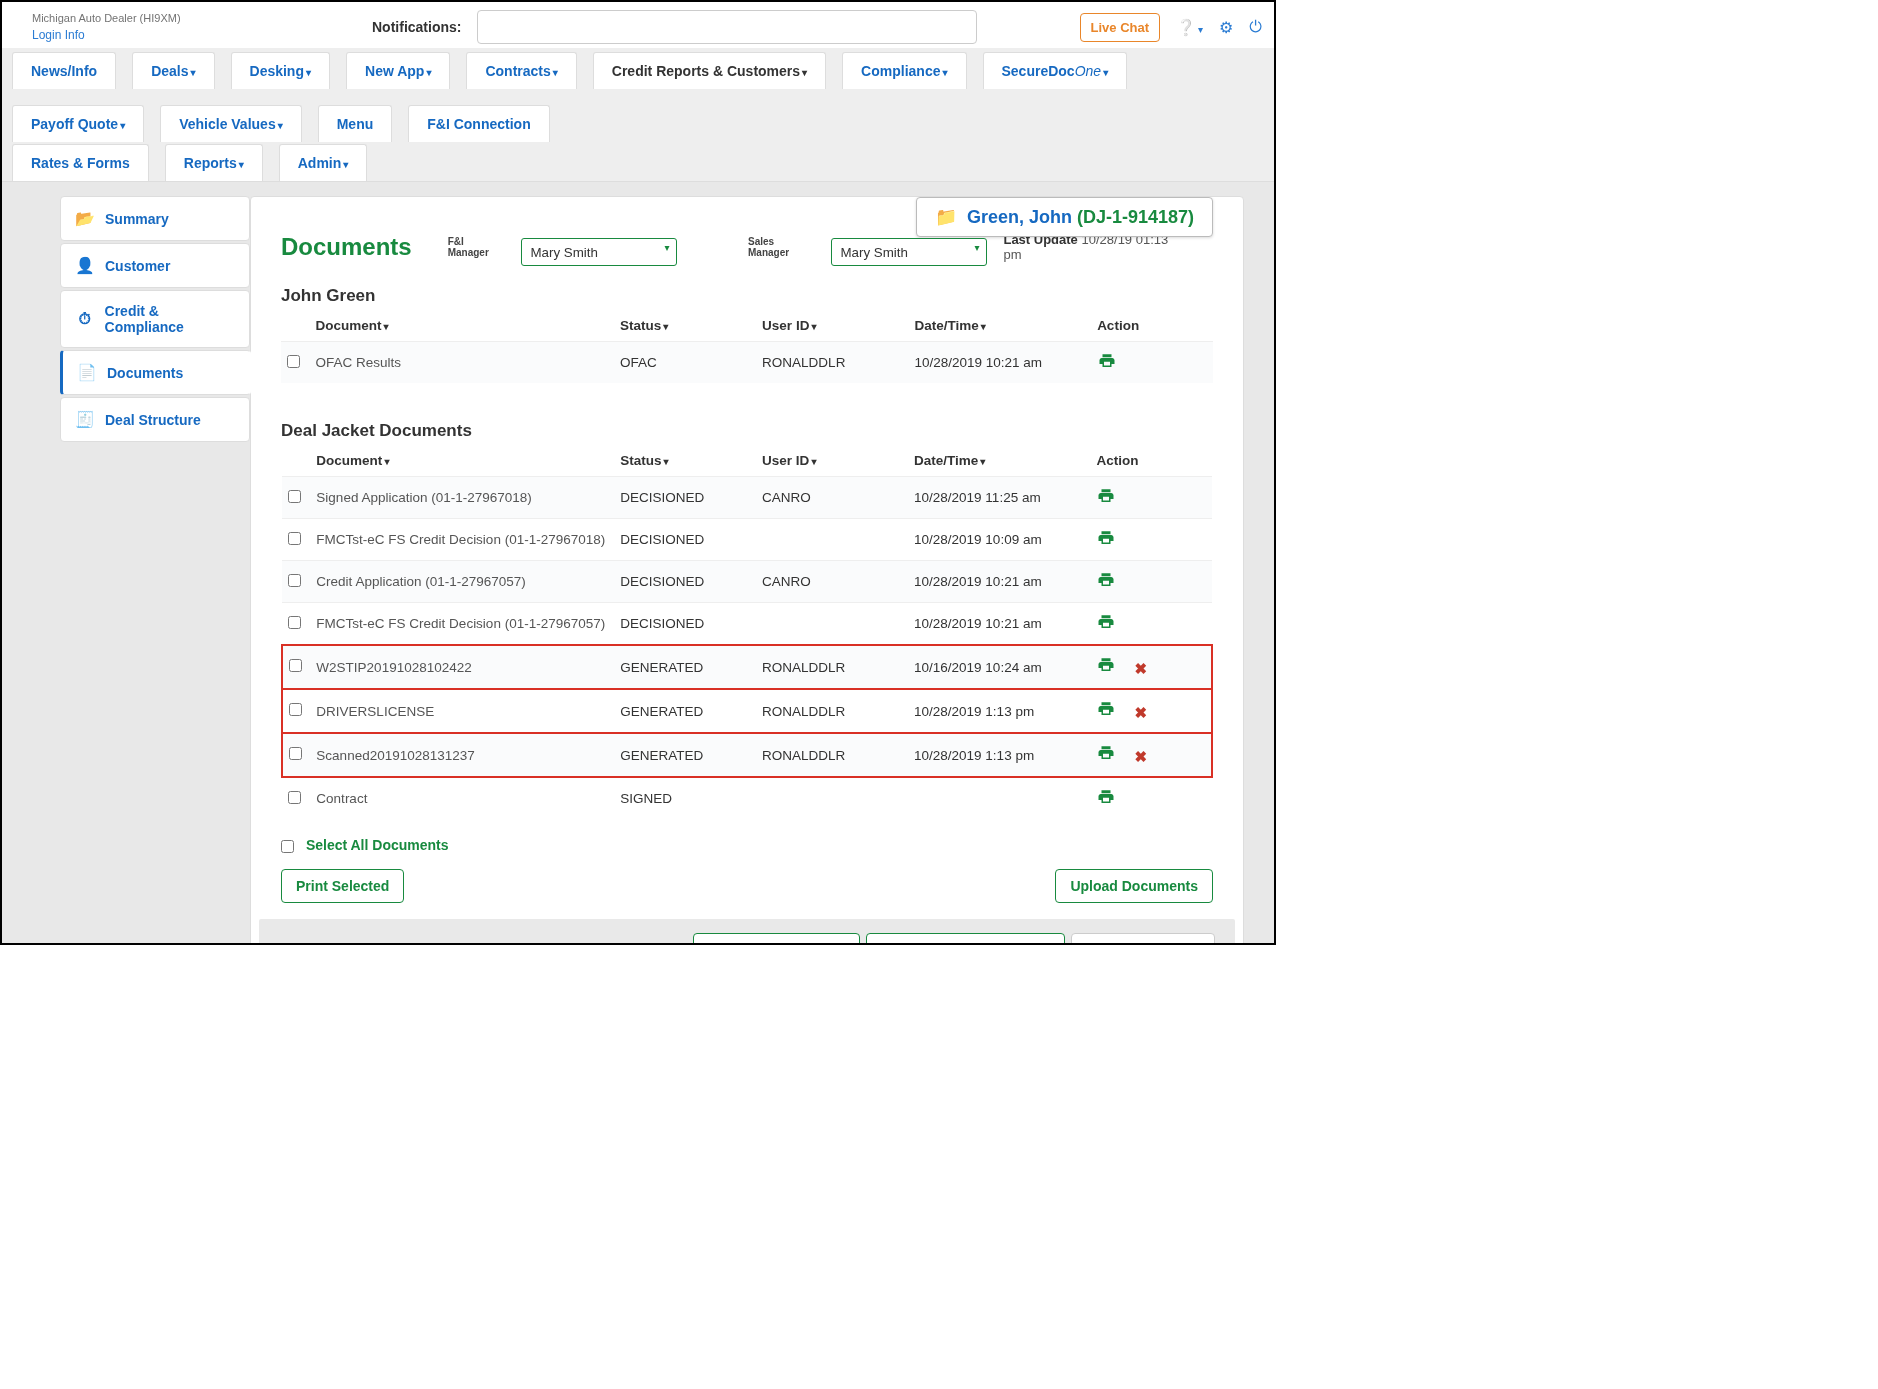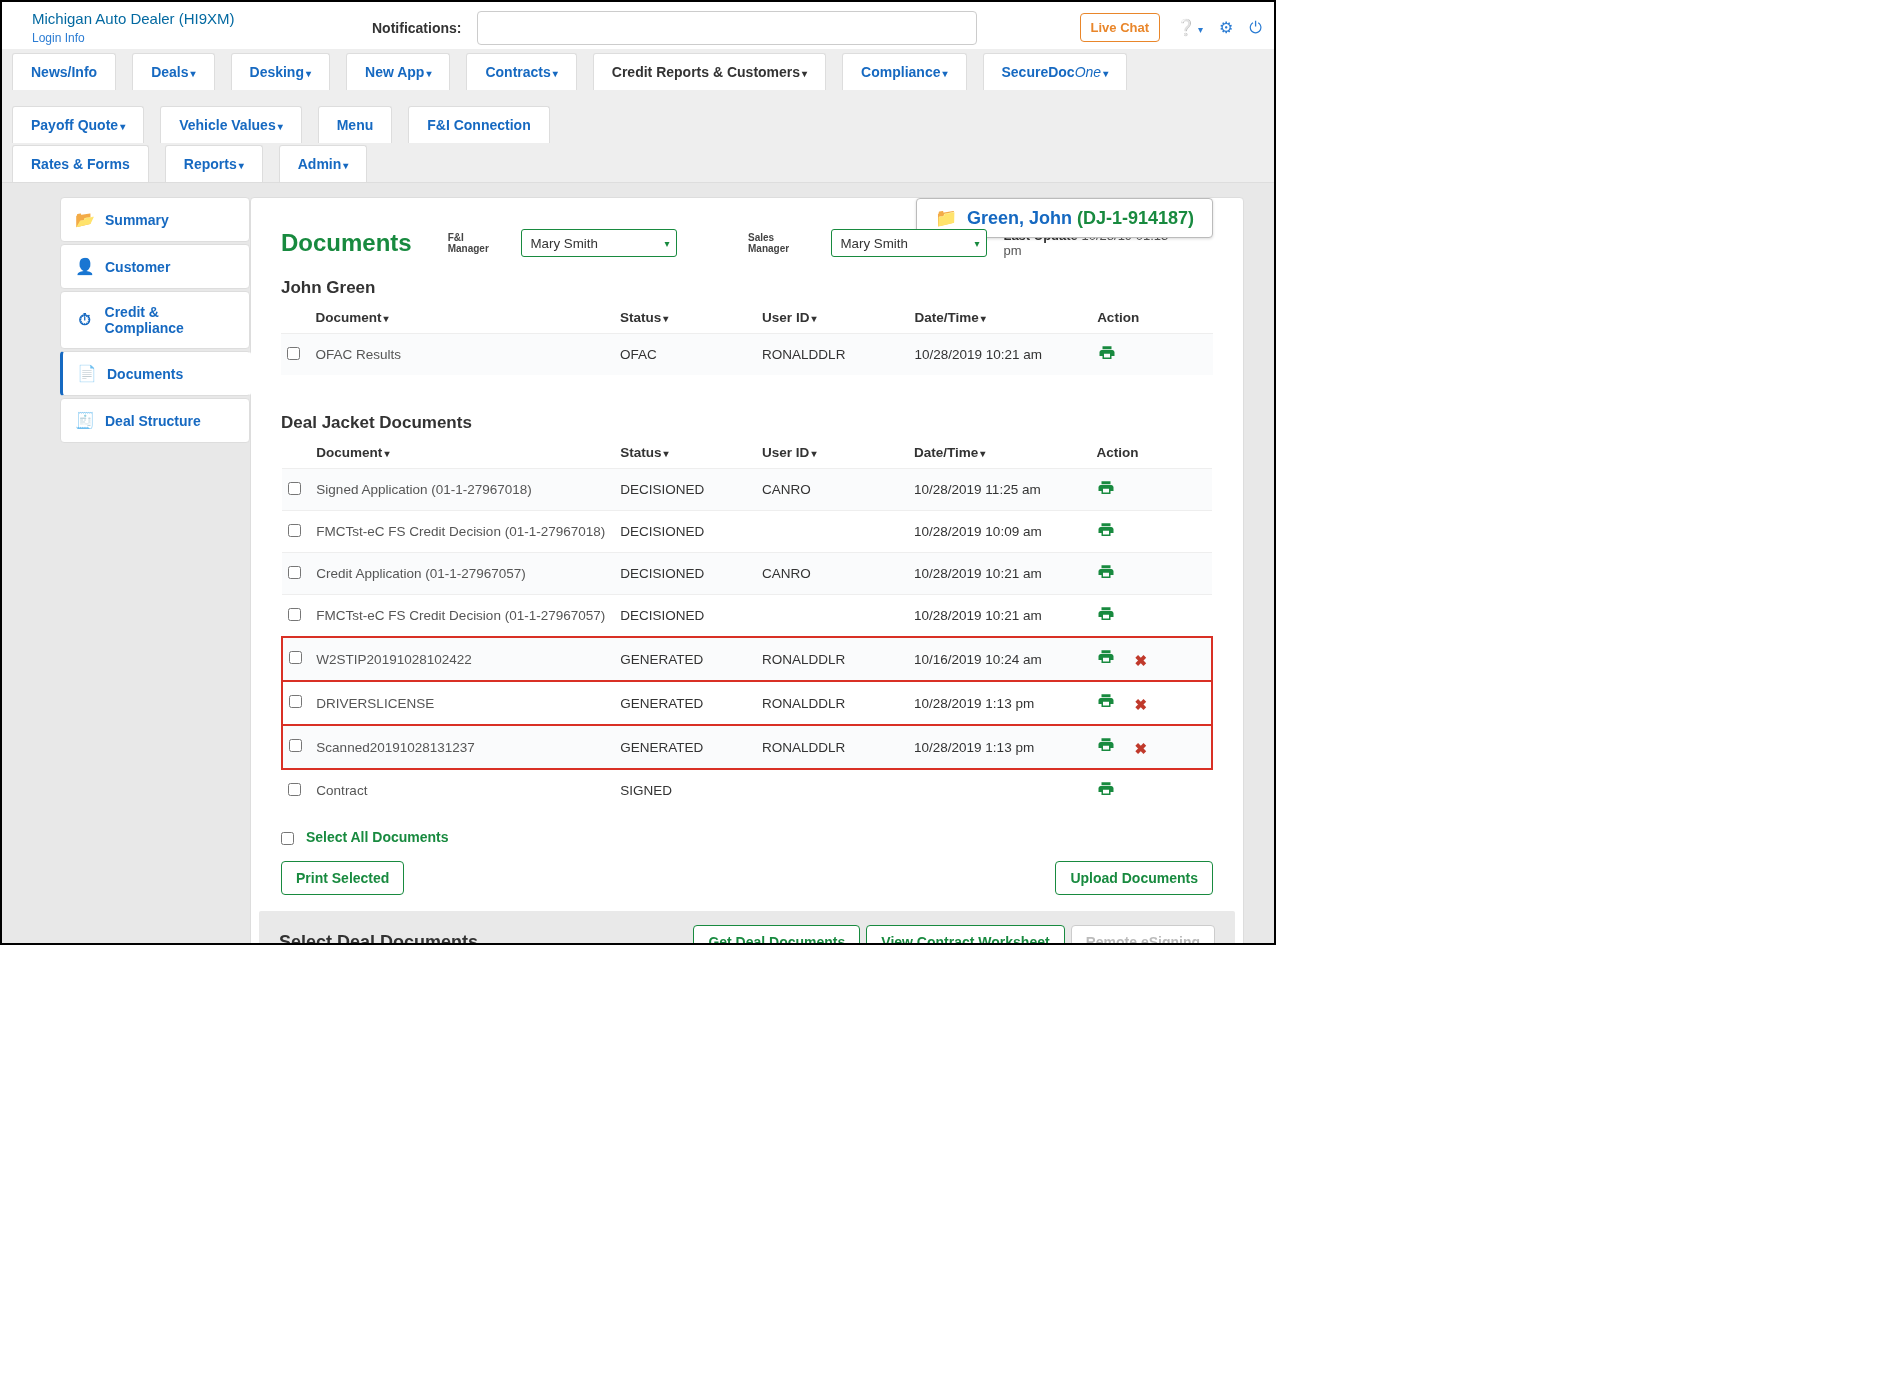--- a/index.html
+++ b/index.html
@@ -17,21 +17,21 @@
 
 
 .top-bar {
   display: flex;
   align-items: center;
   padding: 8px 12px 4px 30px;
   background: #fff;
   gap: 10px;
 }
 .dealer-block { flex: 0 0 260px; }
-.dealer-name { color: #0369a1; font-size: 15px; }
+.dealer-name { color: #737373; font-size: 11px; }
 .login-info { color: #2b7cd3; font-size: 12px; margin-top: 4px; }
 .notif-label { font-weight: 700; color: #333; font-size: 14px; margin-left: 70px; }
 .notif-input {
   flex: 1; max-width: 500px; height: 34px;
   border: 1px solid #ccc; border-radius: 4px;
   margin-left: 6px; padding: 0 8px; background: #fff;
 }
 .top-right { margin-left: auto; display: flex; align-items: center; gap: 16px; }
 .live-chat {
   border: 1px solid #e9862a; color: #e9862a; background: #fff;
@@ -132,20 +132,21 @@
 .page-title { color: #188a3f; font-size: 24px; font-weight: 700; margin-right: 20px; }
 .mgr-label { font-size: 10px; font-weight: 600; color: #444; }
 .mgr-select {
   border: 1px solid #188a3f;
   color: #333; background: #fff;
   padding: 4px 24px 4px 8px;
   width: 156px; height: 28px;
   border-radius: 3px;
   appearance: none;
   position: relative;
+  margin-top: 11px;
 }
 .select-wrap { position: relative; display: inline-block; }
 .select-wrap::after {
   content: "▾"; position: absolute; right: 8px; top: 50%;
   transform: translateY(-50%); color: #188a3f; pointer-events: none; font-size: 10px;
 }
 .last-update { margin-left: auto; margin-right: 30px; font-size: 13px; }
 .lu-label { font-weight: 700; }
 .lu-val { color: #555; }
 

